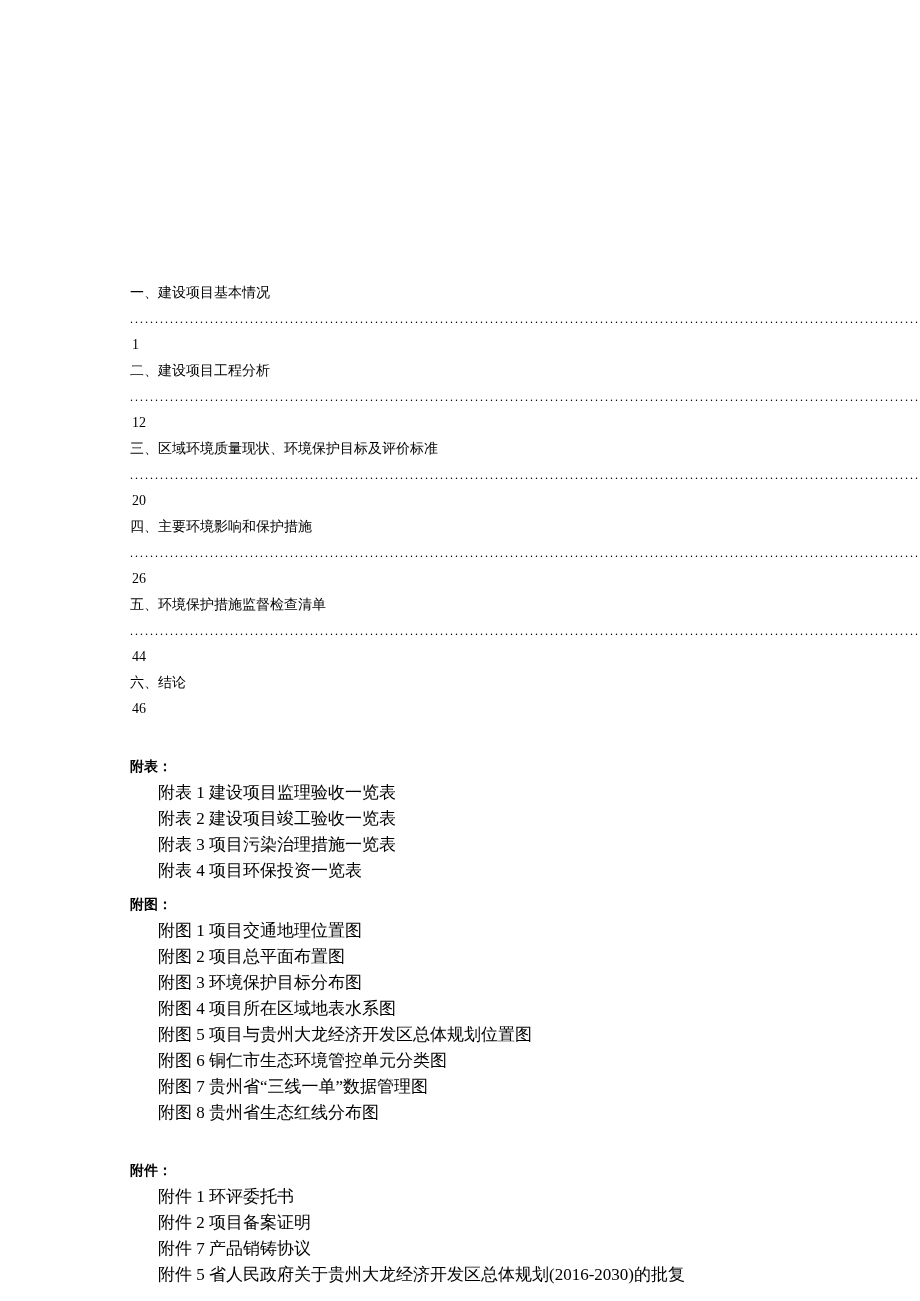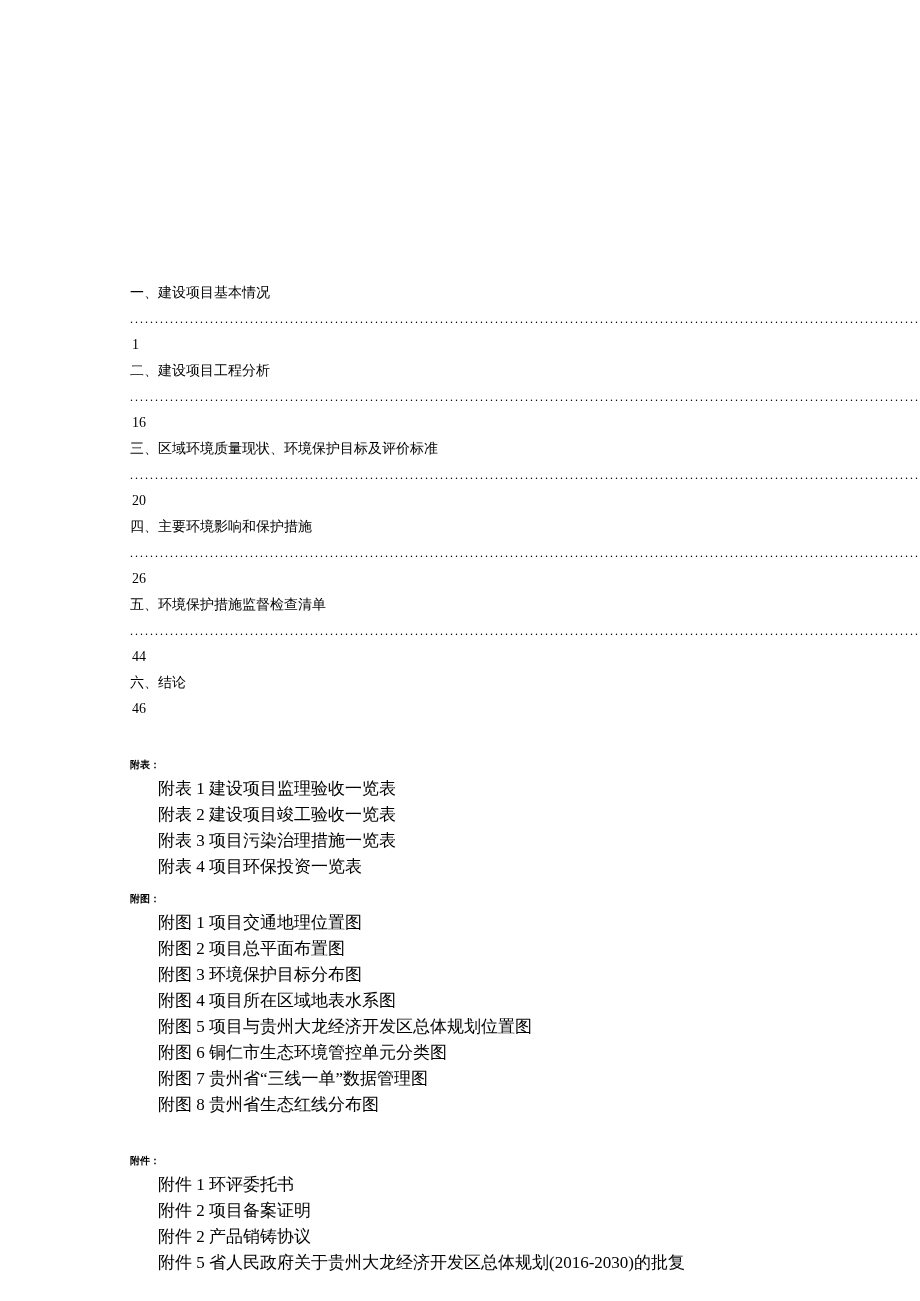--- a/index.html
+++ b/index.html
@@ -37,21 +37,21 @@
     content: "...................................................................................................................................................................";
   }
   .toc-page {
     flex: 0 0 auto;
     padding-left: 2px;
   }
   .toc-line.no-dots .toc-dots::after { content: ""; }
   .toc-line.no-dots .toc-dots { flex: 1 1 auto; }
   .section-heading {
     font-weight: bold;
-    font-size: 10px;
+    font-size: 14px;
     margin-top: 36px;
     margin-bottom: 4px;
   }
   .appendix-item {
     font-size: 17px;
     line-height: 26px;
     padding-left: 28px;
   }
 </style>
 </head>
@@ -61,21 +61,21 @@
 
   <div id="toc-container">
       <div class="toc-line">
         <span class="toc-title">一、建设项目基本情况</span>
         <span class="toc-dots"></span>
         <span class="toc-page">1</span>
       </div>
       <div class="toc-line">
         <span class="toc-title">二、建设项目工程分析</span>
         <span class="toc-dots"></span>
-        <span class="toc-page">16</span>
+        <span class="toc-page">12</span>
       </div>
       <div class="toc-line">
         <span class="toc-title">三、区域环境质量现状、环境保护目标及评价标准</span>
         <span class="toc-dots"></span>
         <span class="toc-page">20</span>
       </div>
       <div class="toc-line">
         <span class="toc-title">四、主要环境影响和保护措施</span>
         <span class="toc-dots"></span>
         <span class="toc-page">26</span>
@@ -109,17 +109,17 @@
       <div class="appendix-item">附图 5 项目与贵州大龙经济开发区总体规划位置图</div>
       <div class="appendix-item">附图 6 铜仁市生态环境管控单元分类图</div>
       <div class="appendix-item">附图 7 贵州省“三线一单”数据管理图</div>
       <div class="appendix-item">附图 8 贵州省生态红线分布图</div>
     </div>
 
   <div class="section-heading">附件：</div>
   <div id="attachments-container">
       <div class="appendix-item">附件 1 环评委托书</div>
       <div class="appendix-item">附件 2 项目备案证明</div>
-      <div class="appendix-item">附件 2 产品销铸协议</div>
+      <div class="appendix-item">附件 7 产品销铸协议</div>
       <div class="appendix-item">附件 5 省人民政府关于贵州大龙经济开发区总体规划(2016-2030)的批复</div>
     </div>
 
 </div>
 
 </body></html>

